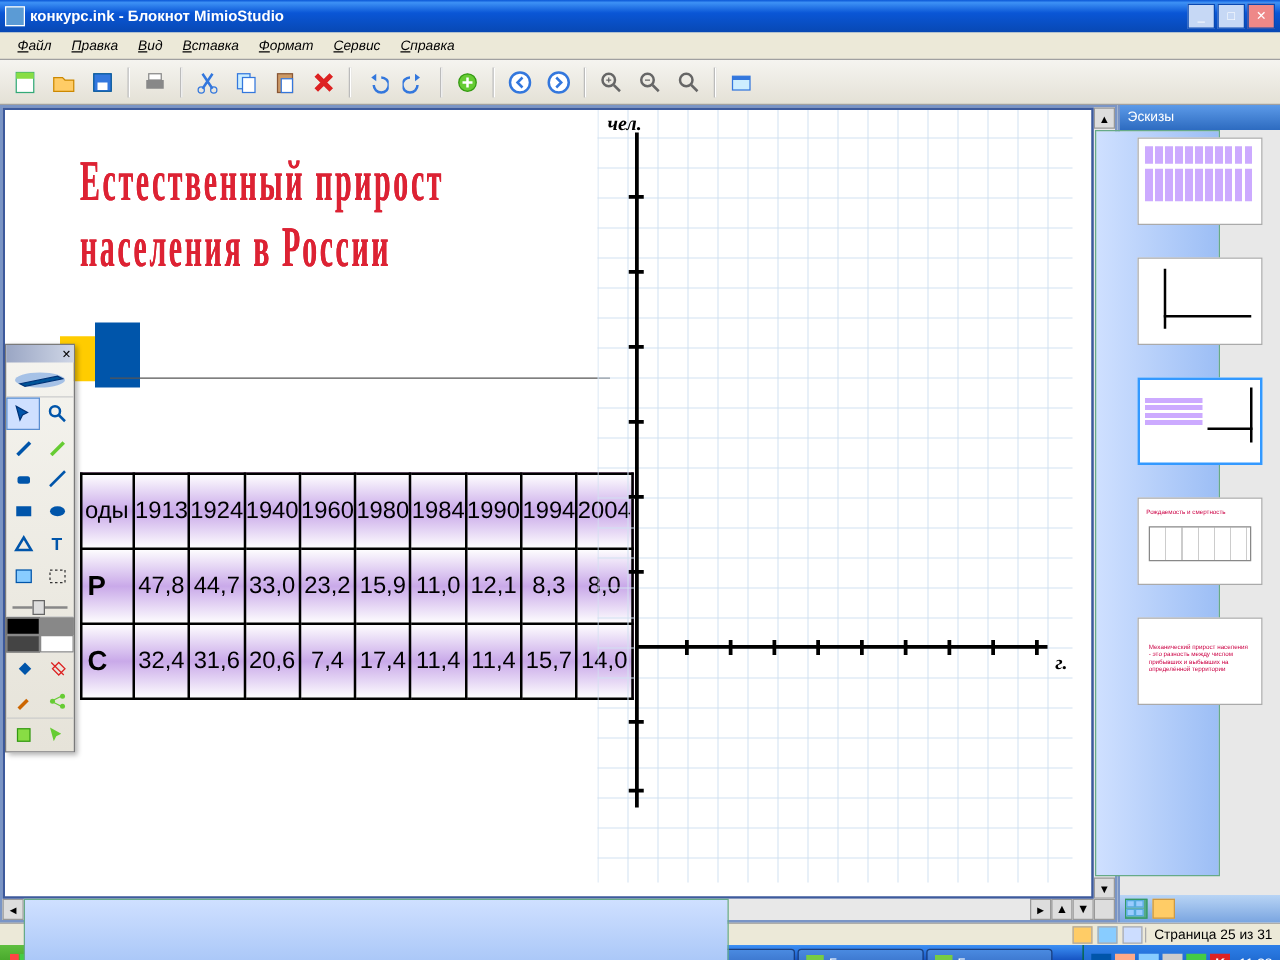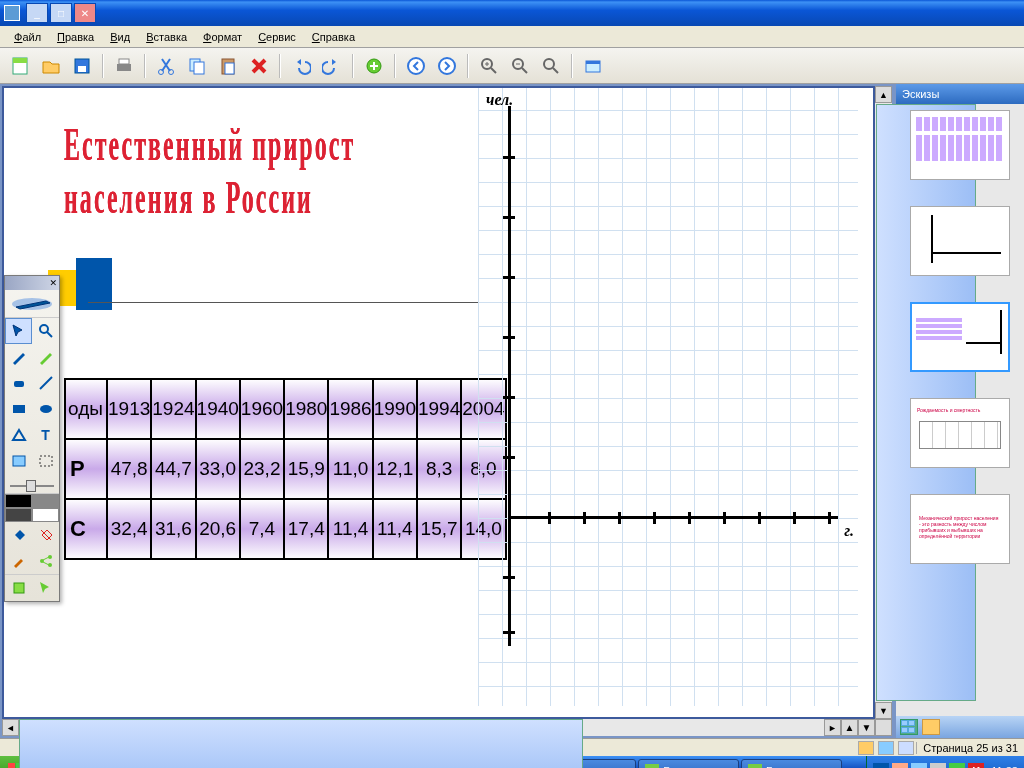--- a/index.html
+++ b/index.html
@@ -7,21 +7,21 @@
 
 
 .titlebar { height: 26px; background: linear-gradient(to bottom,#0a56d6,#3d91f5 8%,#0a56d6 40%,#0848b3); display:flex; align-items:center; padding:0 4px; color:#fff; font-size:12px; }
 .titlebar .icon { width:16px; height:16px; background:#5b9bd5; border:1px solid #fff; margin-right:4px; display:inline-block; }
 .titlebar .title { flex:1; font-weight:bold; }
 .winbtn { width:22px; height:20px; margin-left:2px; background:#c6d8f5; border:1px solid #0848b3; display:flex; align-items:center; justify-content:center; font-size:10px; cursor:pointer; }
 .winbtn.close { background:#e88; }
 
 
 .menubar { height:22px; background:#ece9d8; border-bottom:1px solid #a0a0a0; display:flex; align-items:center; padding:0 6px; font-size:11px; }
-.menubar span { padding:2px 8px; cursor:pointer; }
+.menubar span { padding:2px 8px; cursor:pointer;font-style:italic; }
 .menubar span:first-letter { text-decoration:underline; }
 
 
 .toolbar { height:36px; background:linear-gradient(to bottom,#f5f4f0,#e4e1d6); border-bottom:1px solid #a0a0a0; display:flex; align-items:center; padding:0 6px; gap:3px; }
 .tbbtn { width:28px; height:28px; display:flex; align-items:center; justify-content:center; cursor:pointer; border:1px solid transparent; border-radius:3px; }
 .tsep { width:2px; height:24px; background:#bbb; margin:0 3px; border-right:1px solid #fff; }
 
 
 .mainarea { display:flex; height:calc(768px - 26px - 22px - 36px - 30px); }
 .canvas-wrap { flex:1; background:#7a95c6; padding:2px; display:flex; }
@@ -101,20 +101,21 @@
 .slider .knob { width:10px; height:12px; background:#ddd; border:1px solid #666; position:absolute; top:-5px; left:16px; }
 
 
 svg { display:block; }
 </style>
 </head>
 <body>
 
 <div class="titlebar">
   <span class="icon"></span>
+  <span class="title">конкурс.ink - Блокнот MimioStudio</span>
   <div class="winbtn">_</div>
   <div class="winbtn">□</div>
   <div class="winbtn close">✕</div>
 </div>
 
 <div class="menubar">
   <span>Файл</span>
   <span>Правка</span>
   <span>Вид</span>
   <span>Вставка</span>
@@ -248,21 +249,21 @@
             </div>
             <table class="bigtable">
               <tbody>
                   <tr class="shade">
                 <th>оды</th>
                 <th>1913</th>
                 <th>1924</th>
                 <th>1940</th>
                 <th>1960</th>
                 <th>1980</th>
-                <th>1986</th>
+                <th>1984</th>
                 <th>1990</th>
                 <th>1994</th>
                 <th>2004</th>
               </tr>
               <tr class="shade">
                 <td>Р</td>
                 <td>47,8</td>
                     <td>44,7</td>
                     <td>33,0</td>
                     <td>23,2</td>

